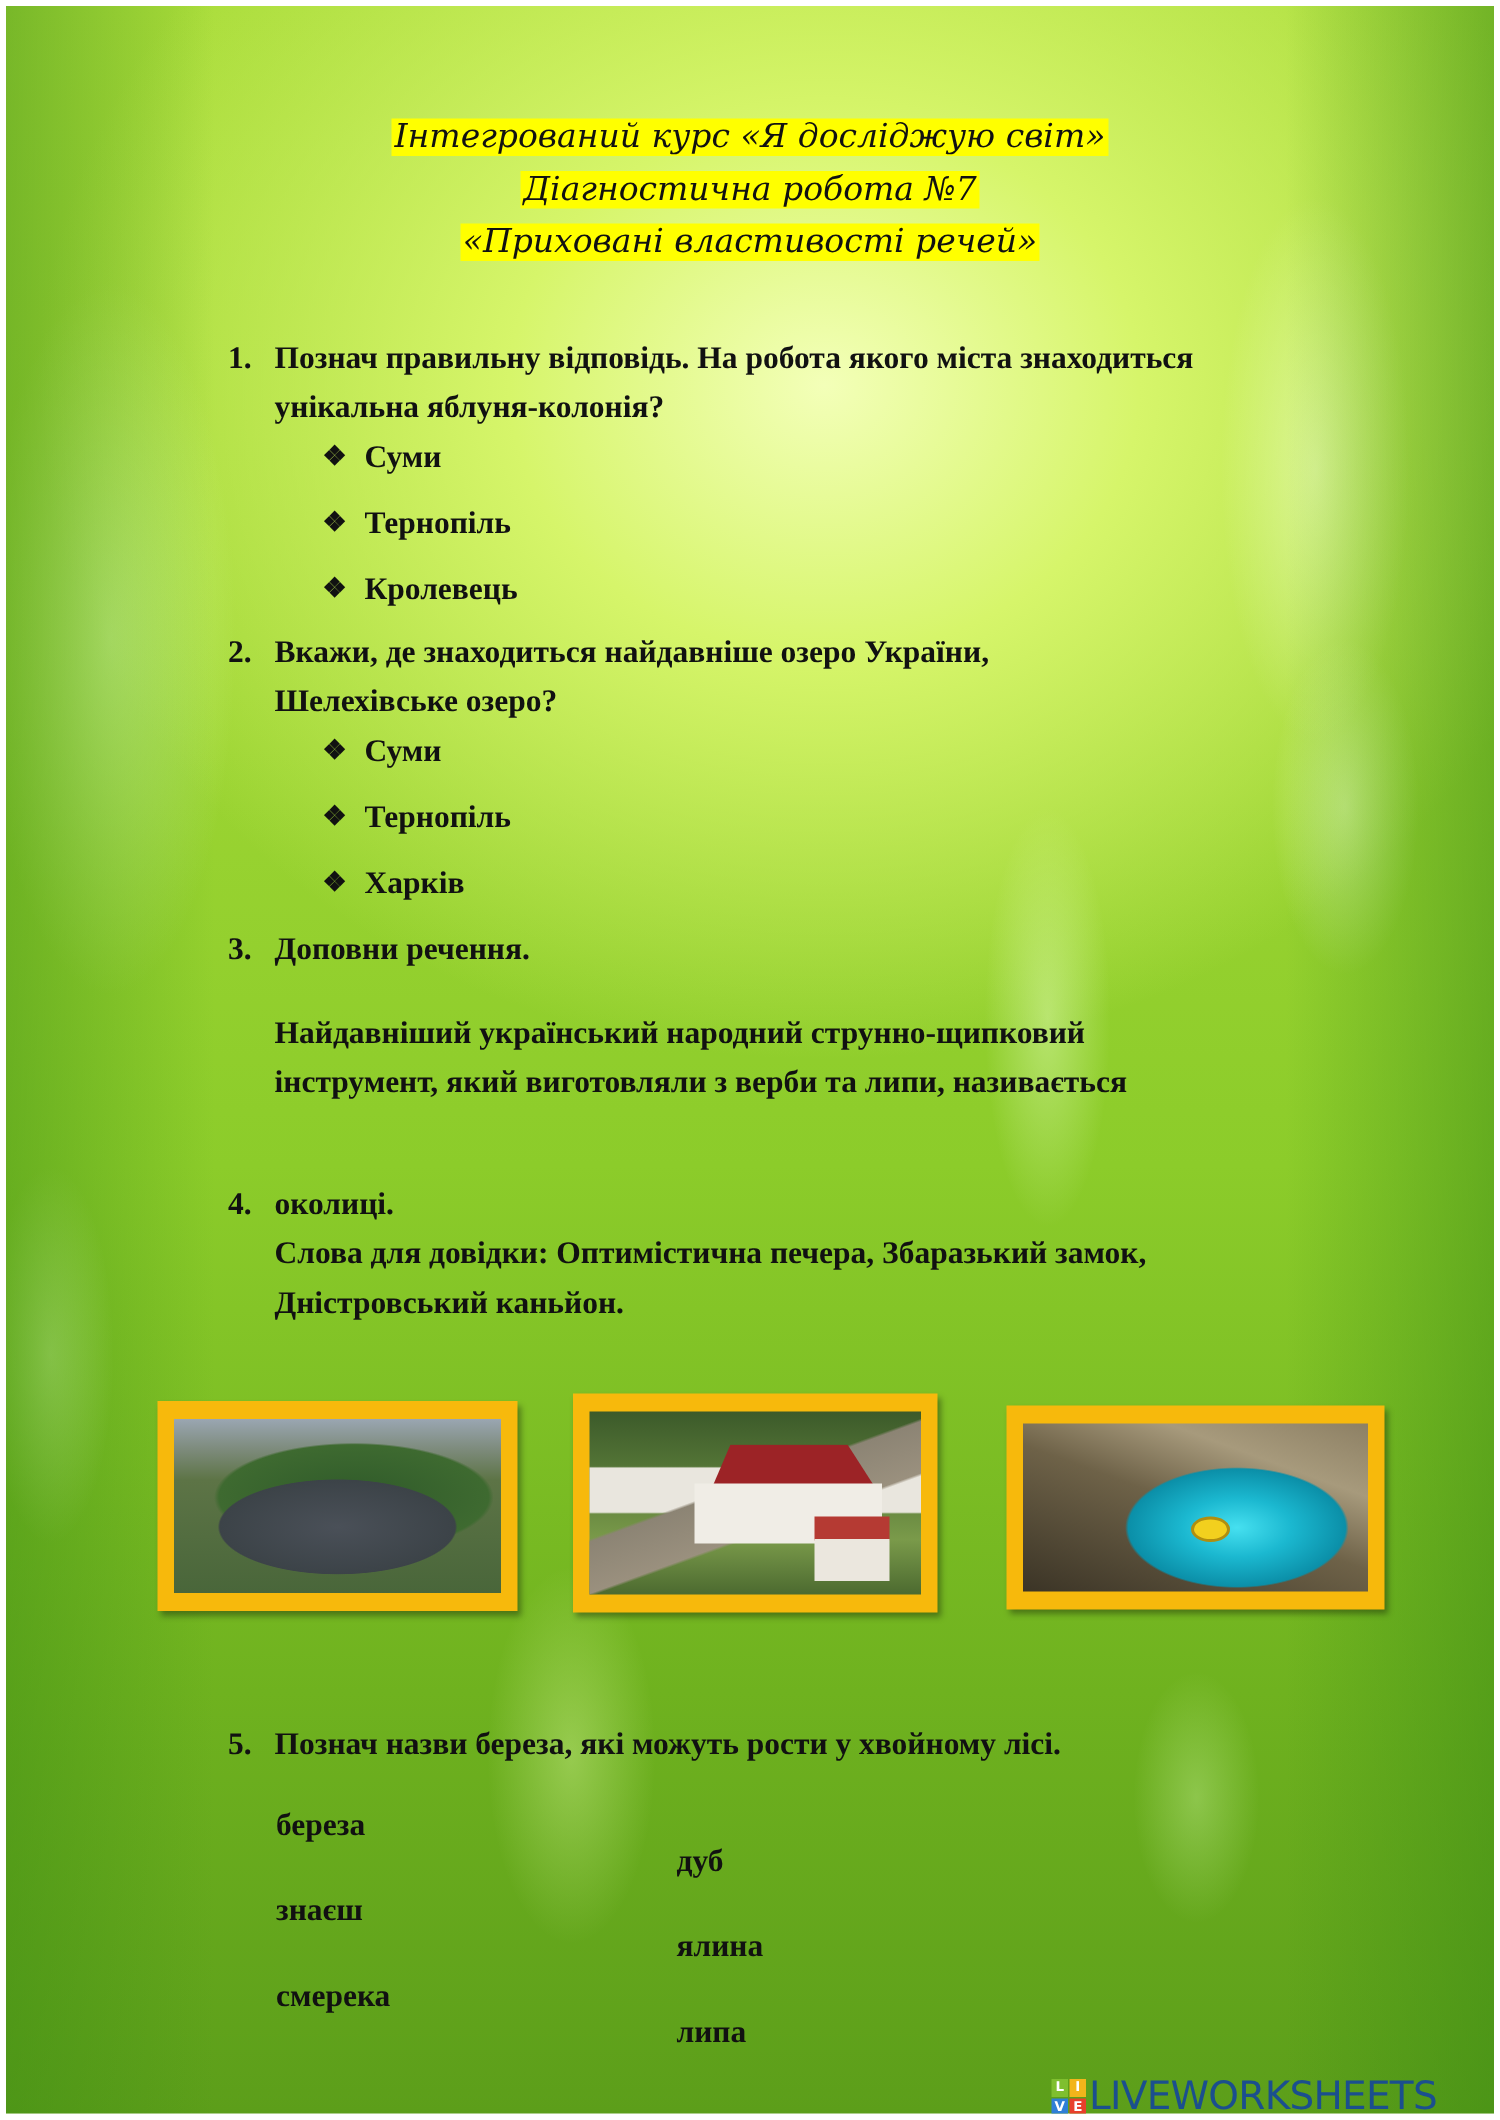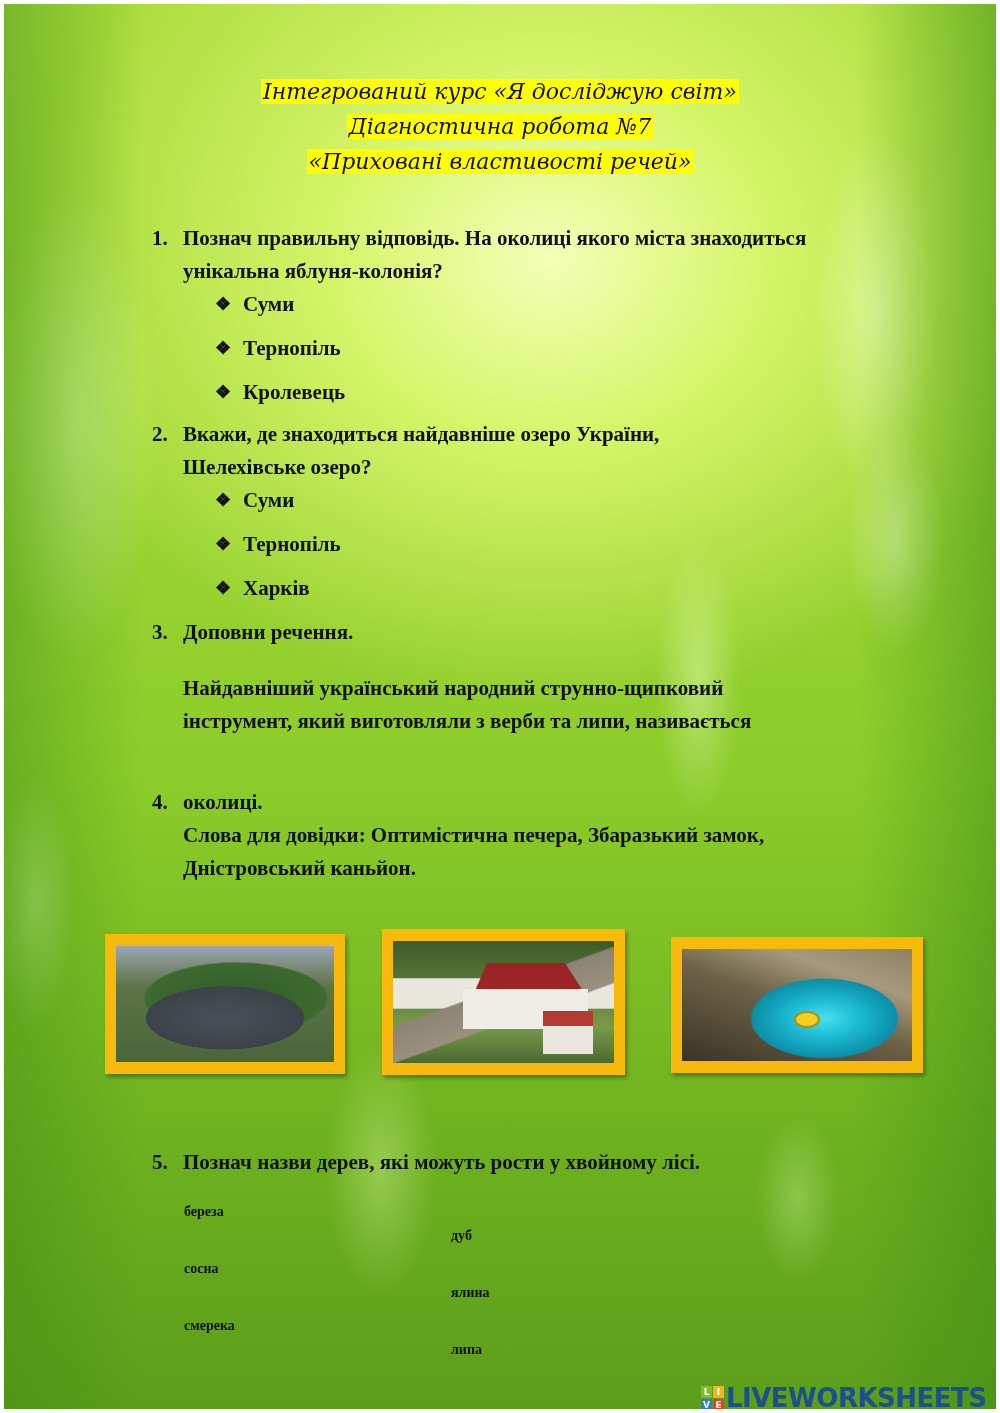--- a/index.html
+++ b/index.html
@@ -60,43 +60,43 @@
     .ph-castle .roof { position: absolute; left: 70px; top: 22px; width: 120px; height: 28px; background: #9c2326; clip-path: polygon(10% 100%, 20% 0, 85% 0, 100% 100%); }
     .ph-castle .wall { position: absolute; left: 70px; top: 48px; width: 125px; height: 40px; background: #f0ede6; }
     .ph-castle .roof2 { position: absolute; left: 150px; top: 70px; width: 50px; height: 16px; background: #b53a33; }
     .ph-castle .wall2 { position: absolute; left: 150px; top: 85px; width: 50px; height: 28px; background: #ebe7de; }
     .ph-cave {
       background:
         radial-gradient(ellipse 45% 50% at 62% 62%, #46e0f0 0%, #1bb8d0 35%, #0b8fa8 70%, rgba(11,143,168,0) 72%),
         linear-gradient(200deg, #8d8064 0%, #a79a7c 25%, #6e6248 50%, #3b3426 100%);
     }
     .ph-cave .boat { position: absolute; left: 112px; top: 62px; width: 22px; height: 13px; background: #f2d01e; border-radius: 50%; border: 2px solid #b08e10; }
-    .trees { position: absolute; left: 180px; top: 1200px; width: 500px; color: #111; font-weight: bold; font-size: 14px; }
+    .trees { position: absolute; left: 180px; top: 1200px; width: 500px; color: #111; font-weight: bold; font-size: 21px; }
     .trees .row { position: relative; height: 57px; }
     .trees .c1 { position: absolute; left: 0; top: 0; }
     .trees .c2 { position: absolute; left: 267px; top: 0; margin-top: 24px; }
     .logo { position: absolute; left: 697px; top: 1378px; height: 32px; display: flex; align-items: center; }
     .logo-blocks { display: grid; grid-template-columns: 11px 11px; grid-template-rows: 12px 12px; gap: 1px; margin-right: 2px; }
     .logo-blocks span { font-family: "DejaVu Sans", sans-serif; font-weight: bold; font-size: 9px; color: #fff; text-align: center; line-height: 12px; }
-    .logo-text { font-family: "DejaVu Sans", sans-serif; font-weight: bold; font-size: 26px; color: #1b4f8e; letter-spacing: -0.5px; }
+    .logo-text { font-family: "DejaVu Sans", sans-serif; font-weight: normal; font-size: 26px; color: #1b4f8e; letter-spacing: -0.5px; }
   </style>
 </head>
 <body>
 
 <div class="page">
 
   <div class="header">
     <div><span class="hl">Інтегрований курс «Я досліджую світ»</span></div>
     <div><span class="hl">Діагностична робота №7</span></div>
     <div><span class="hl">«Приховані властивості речей»</span></div>
   </div>
 
   <div class="q" style="top:218px;">
     <span class="num">1.</span>
-    <span class="txt">Познач правильну відповідь. На околиці якого міста знаходиться</span>
+    <span class="txt">Познач правильну відповідь. На робота якого міста знаходиться</span>
     <span class="txt">унікальна яблуня-колонія?</span>
     <ul class="opts">
       <li><span class="diamond">❖</span><span class="lbl">Суми</span></li>
       <li><span class="diamond">❖</span><span class="lbl">Тернопіль</span></li>
       <li><span class="diamond">❖</span><span class="lbl">Кролевець</span></li>
     </ul>
   </div>
 
   <div class="q" style="top:414px;">
     <span class="num">2.</span>
@@ -138,30 +138,30 @@
     </div>
     <div class="photo" style="left:667px;top:8px;width:252px;height:136px;">
       <div class="inner ph-cave">
         <div class="boat"></div>
       </div>
     </div>
   </div>
 
   <div class="q" style="top:1142px;">
     <span class="num">5.</span>
-    <span class="txt">Познач назви дерев, які можуть рости у хвойному лісі.</span>
+    <span class="txt">Познач назви береза, які можуть рости у хвойному лісі.</span>
   </div>
 
   <div class="trees">
     <div class="row">
       <span class="c1">береза</span>
       <span class="c2">дуб</span>
     </div>
     <div class="row">
-      <span class="c1">сосна</span>
+      <span class="c1">знаєш</span>
       <span class="c2">ялина</span>
     </div>
     <div class="row">
       <span class="c1">смерека</span>
       <span class="c2">липа</span>
     </div>
   </div>
 
   <div class="logo">
     <div class="logo-blocks">

